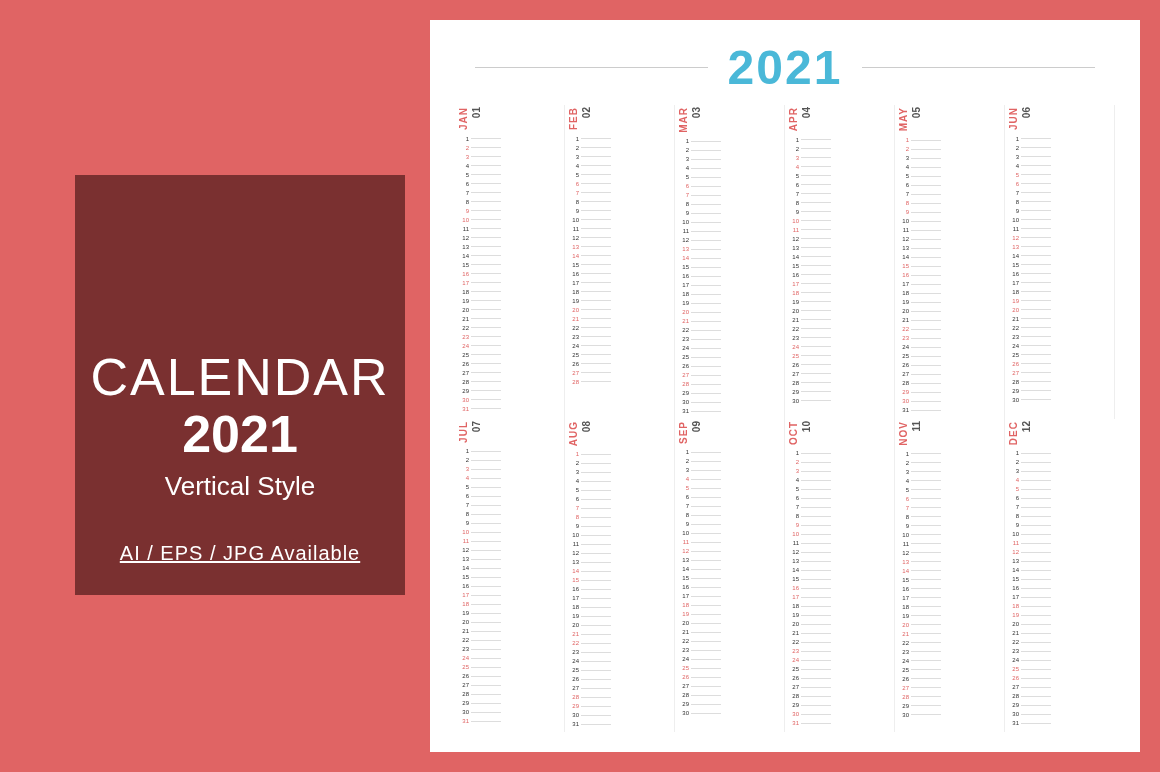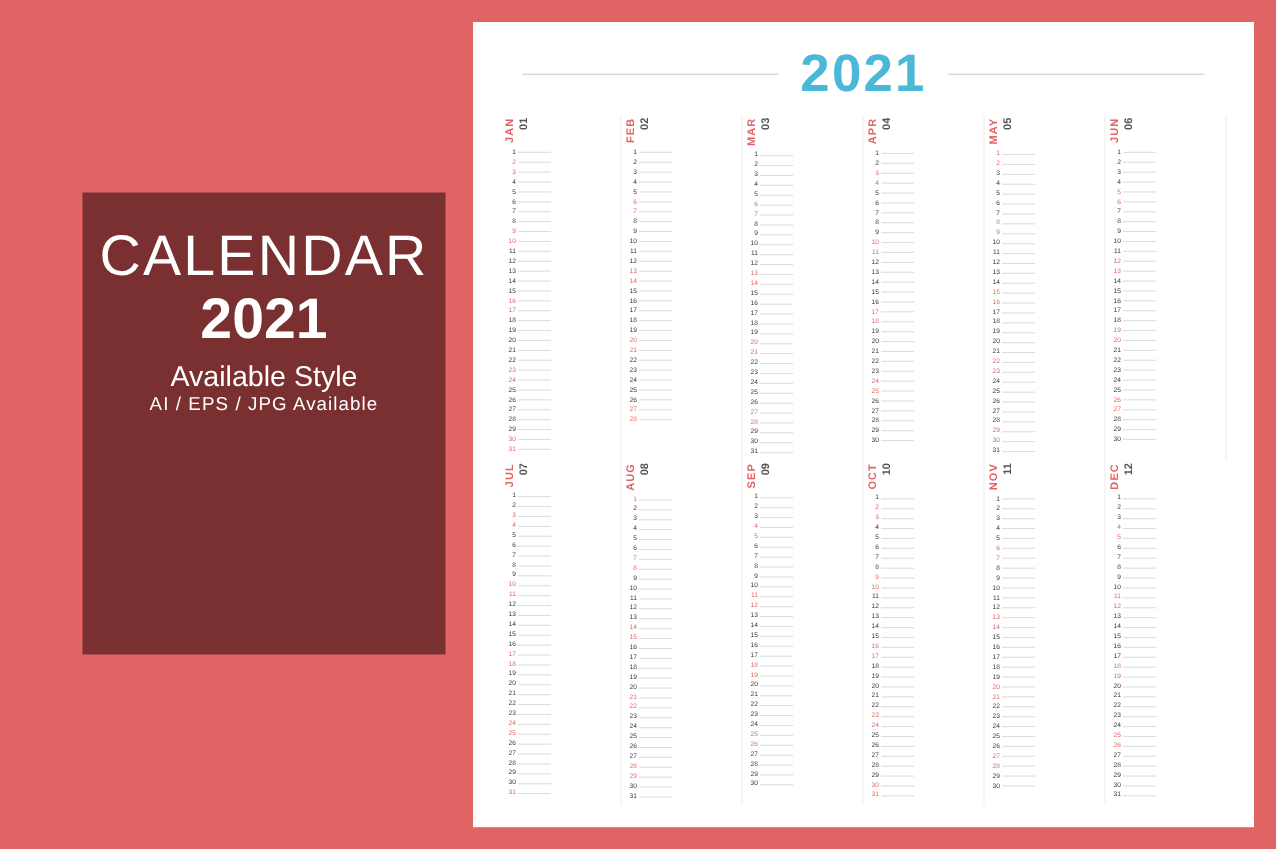--- a/index.html
+++ b/index.html
@@ -33,21 +33,21 @@
       position: relative;
     }
 
     .dark-box {
       background-color: #7a3030;
       width: 330px;
       height: 420px;
       display: flex;
       flex-direction: column;
       align-items: center;
-      justify-content: flex-start;
+      justify-content: flex-end;
       padding: 30px;
       position: absolute;
       left: 75px;
       top: 175px;
     }
 
     .left-title {
       color: #ffffff;
       font-size: 52px;
       font-weight: 400;
@@ -72,22 +72,24 @@
     .left-weekend {
       color: #ffffff;
       font-size: 16px;
       font-weight: 400;
       margin-top: 12px;
       text-align: center;
     }
 
     .left-formats {
       color: #ffffff;
-      font-size: 17px;
+      font-size: 20px;
+      margin-top: 40px;
       letter-spacing: 1px;
+      text-decoration: underline;
     }
 
     
     .calendar-panel {
       flex: 1;
       background-color: #ffffff;
       margin: 20px 20px 20px 0;
       padding: 20px 25px;
       display: flex;
       flex-direction: column;
@@ -197,21 +199,21 @@
   </style>
 </head>
 <body>
 
 <div class="main-container">
 
   <div class="left-panel">
     <div class="dark-box">
       <div class="left-title">CALENDAR</div>
       <div class="left-year">2021</div>
-      <div class="left-style">Available Style</div>
+      <div class="left-style">Vertical Style</div>
       <div class="left-formats">AI / EPS / JPG  Available</div>
     </div>
   </div>
 
   <div class="calendar-panel">
     <div class="calendar-header">
       <div class="header-line"></div>
       <div class="calendar-year">2021</div>
       <div class="header-line"></div>
     </div>

